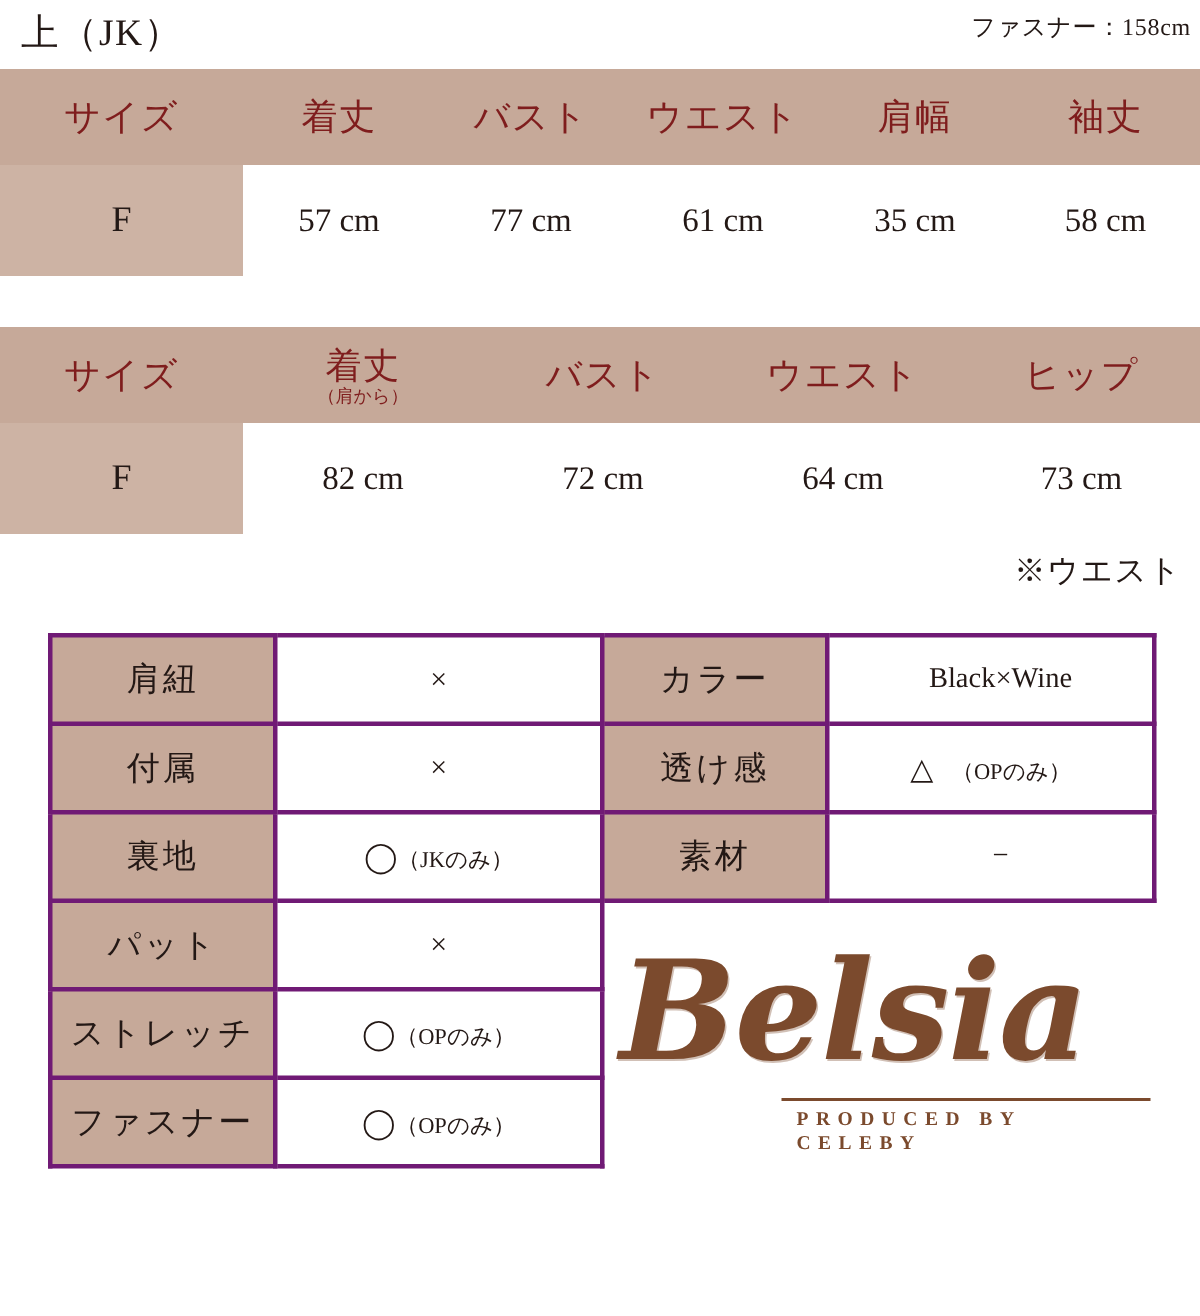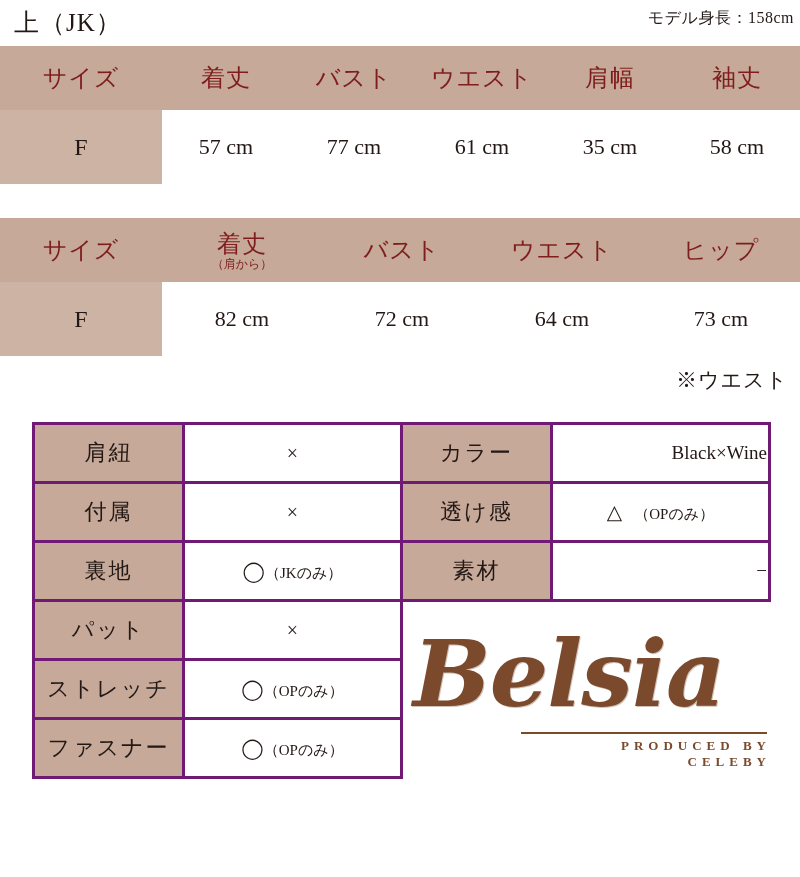--- a/index.html
+++ b/index.html
@@ -106,39 +106,38 @@
     letter-spacing: 2px;
     width: 150px;
   }
   td.sp-val {
     background: #ffffff;
     text-align: center;
     font-size: 20px;
     width: 218px;
   }
   td.sp-val.left {
-    text-align: right;
+    text-align: center;
     padding-left: 14px;
     font-size: 19px;
   }
   td.sp-val .small {
     font-size: 15px;
   }
   td.sp-val .tri-note {
     font-size: 15px;
     margin-left: 12px;
   }
 
   
   .logo-cell {
     border: none !important;
     background: transparent;
     vertical-align: bottom;
     padding: 0;
-    text-align: right;
   }
   .logo-box {
     position: relative;
     width: 368px;
     height: 160px;
     overflow: hidden;
   }
   .logo-main {
     font-family: "DejaVu Serif", "Liberation Serif", serif;
     font-style: italic;
@@ -172,21 +171,21 @@
   }
 </style>
 </head>
 <body>
 
 <div class="page">
 
   <div class="gap-8"></div>
   <div class="head-row">
     <div class="section-title">上（JK）</div>
-    <div class="model-height">モデル身長：158cm</div>
+    <div class="model-height">ファスナー：158cm</div>
   </div>
   <div class="gap-8"></div>
 
   <table class="size-table">
     <colgroup>
       <col style="width:162px">
         <col style="width:128px">
         <col style="width:128px">
       <col style="width:128px">
         <col style="width:128px">

